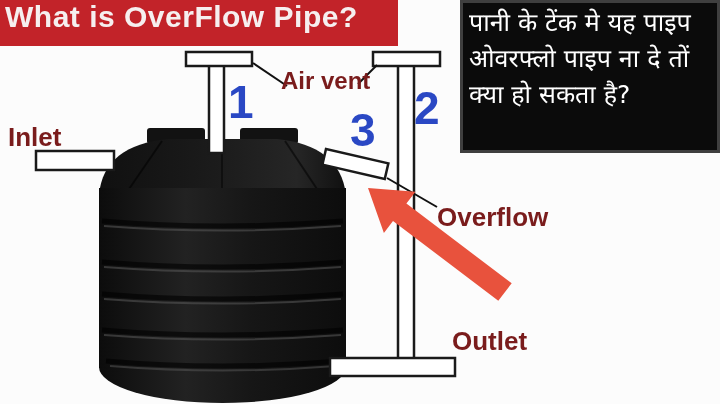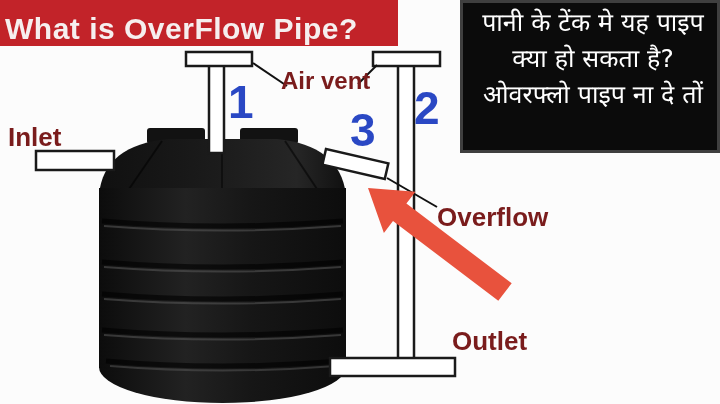--- a/index.html
+++ b/index.html
@@ -2,48 +2,48 @@
 <html><head>
 <meta charset="utf-8">
 <style>
   html,body{margin:0;padding:0;}
   body{
     width:720px;height:404px;position:relative;overflow:hidden;
     background:#fcfcfc;font-family:"Liberation Sans",sans-serif;
   }
   .banner{
     position:absolute;left:0;top:0;width:398px;height:46px;
-    background:#c22329;display:flex;align-items:flex-end;
+    background:#c22329;display:flex;align-items:flex-start;
   }
   .banner .title{
     color:#f6efef;font-size:30px;font-weight:bold;padding-left:5px;
     letter-spacing:0.5px;white-space:nowrap;
   }
   .question-box{
     position:absolute;left:460px;top:0;width:260px;height:153px;
     background:#0b0b0b;border:3px solid #3f3f3f;box-sizing:border-box;
     color:#ffffff;font-family:"DejaVu Sans",sans-serif;
-    font-size:25px;line-height:36px;padding:2px 0 0 6px;white-space:nowrap;text-align:center;
+    font-size:25px;line-height:36px;padding:2px 0 0 6px;white-space:nowrap;
   }
   svg.diagram{position:absolute;left:0;top:0;}
   text.lbl{font-family:"Liberation Sans",sans-serif;font-weight:bold;font-size:26px;}
   text.lbl-sm{font-family:"Liberation Sans",sans-serif;font-weight:bold;font-size:24px;}
   text.num{font-family:"Liberation Sans",sans-serif;font-weight:bold;font-size:46px;}
 </style>
 </head>
 <body>
 
 <div class="banner">
   <span class="title">What is OverFlow Pipe?</span>
 </div>
 
 <div class="question-box">
   <div>पानी के टेंक मे यह पाइप</div>
+  <div>ओवरफ्लो पाइप ना दे तों</div>
   <div>क्या हो सकता है?</div>
-  <div>ओवरफ्लो पाइप ना दे तों</div>
 </div>
 
 <svg class="diagram" width="720" height="404" viewBox="0 0 720 404">
   <defs>
     <linearGradient id="gBody" x1="0" y1="0" x2="1" y2="0">
       <stop offset="0" stop-color="#0c0c0c"></stop>
       <stop offset="0.35" stop-color="#222222"></stop>
       <stop offset="0.62" stop-color="#161616"></stop>
       <stop offset="1" stop-color="#0d0d0d"></stop>
     </linearGradient>

